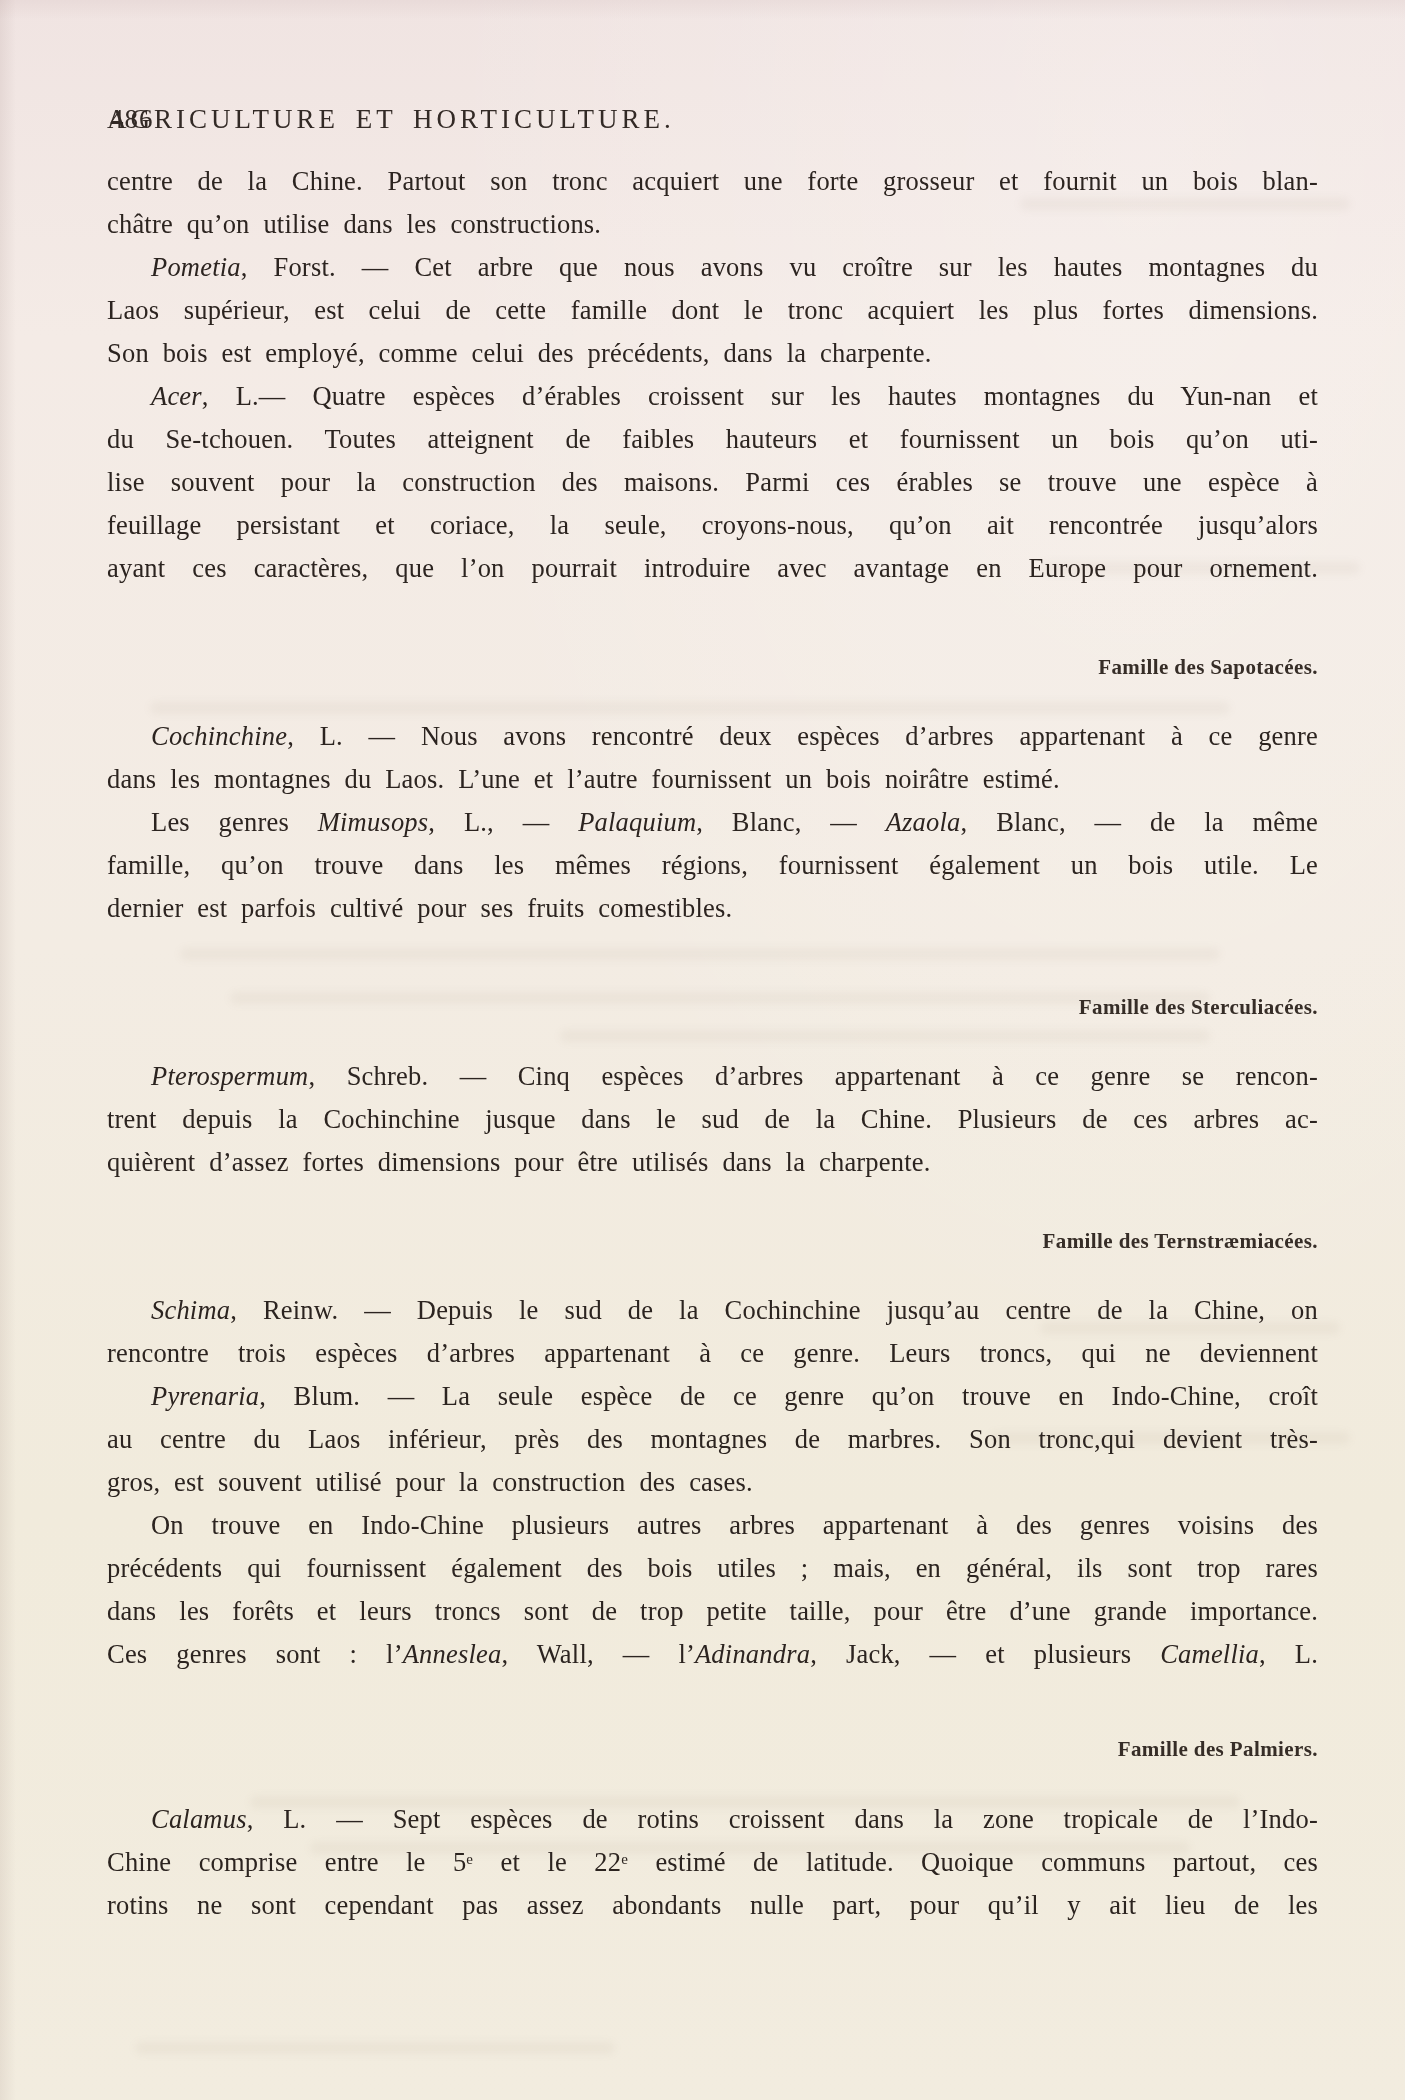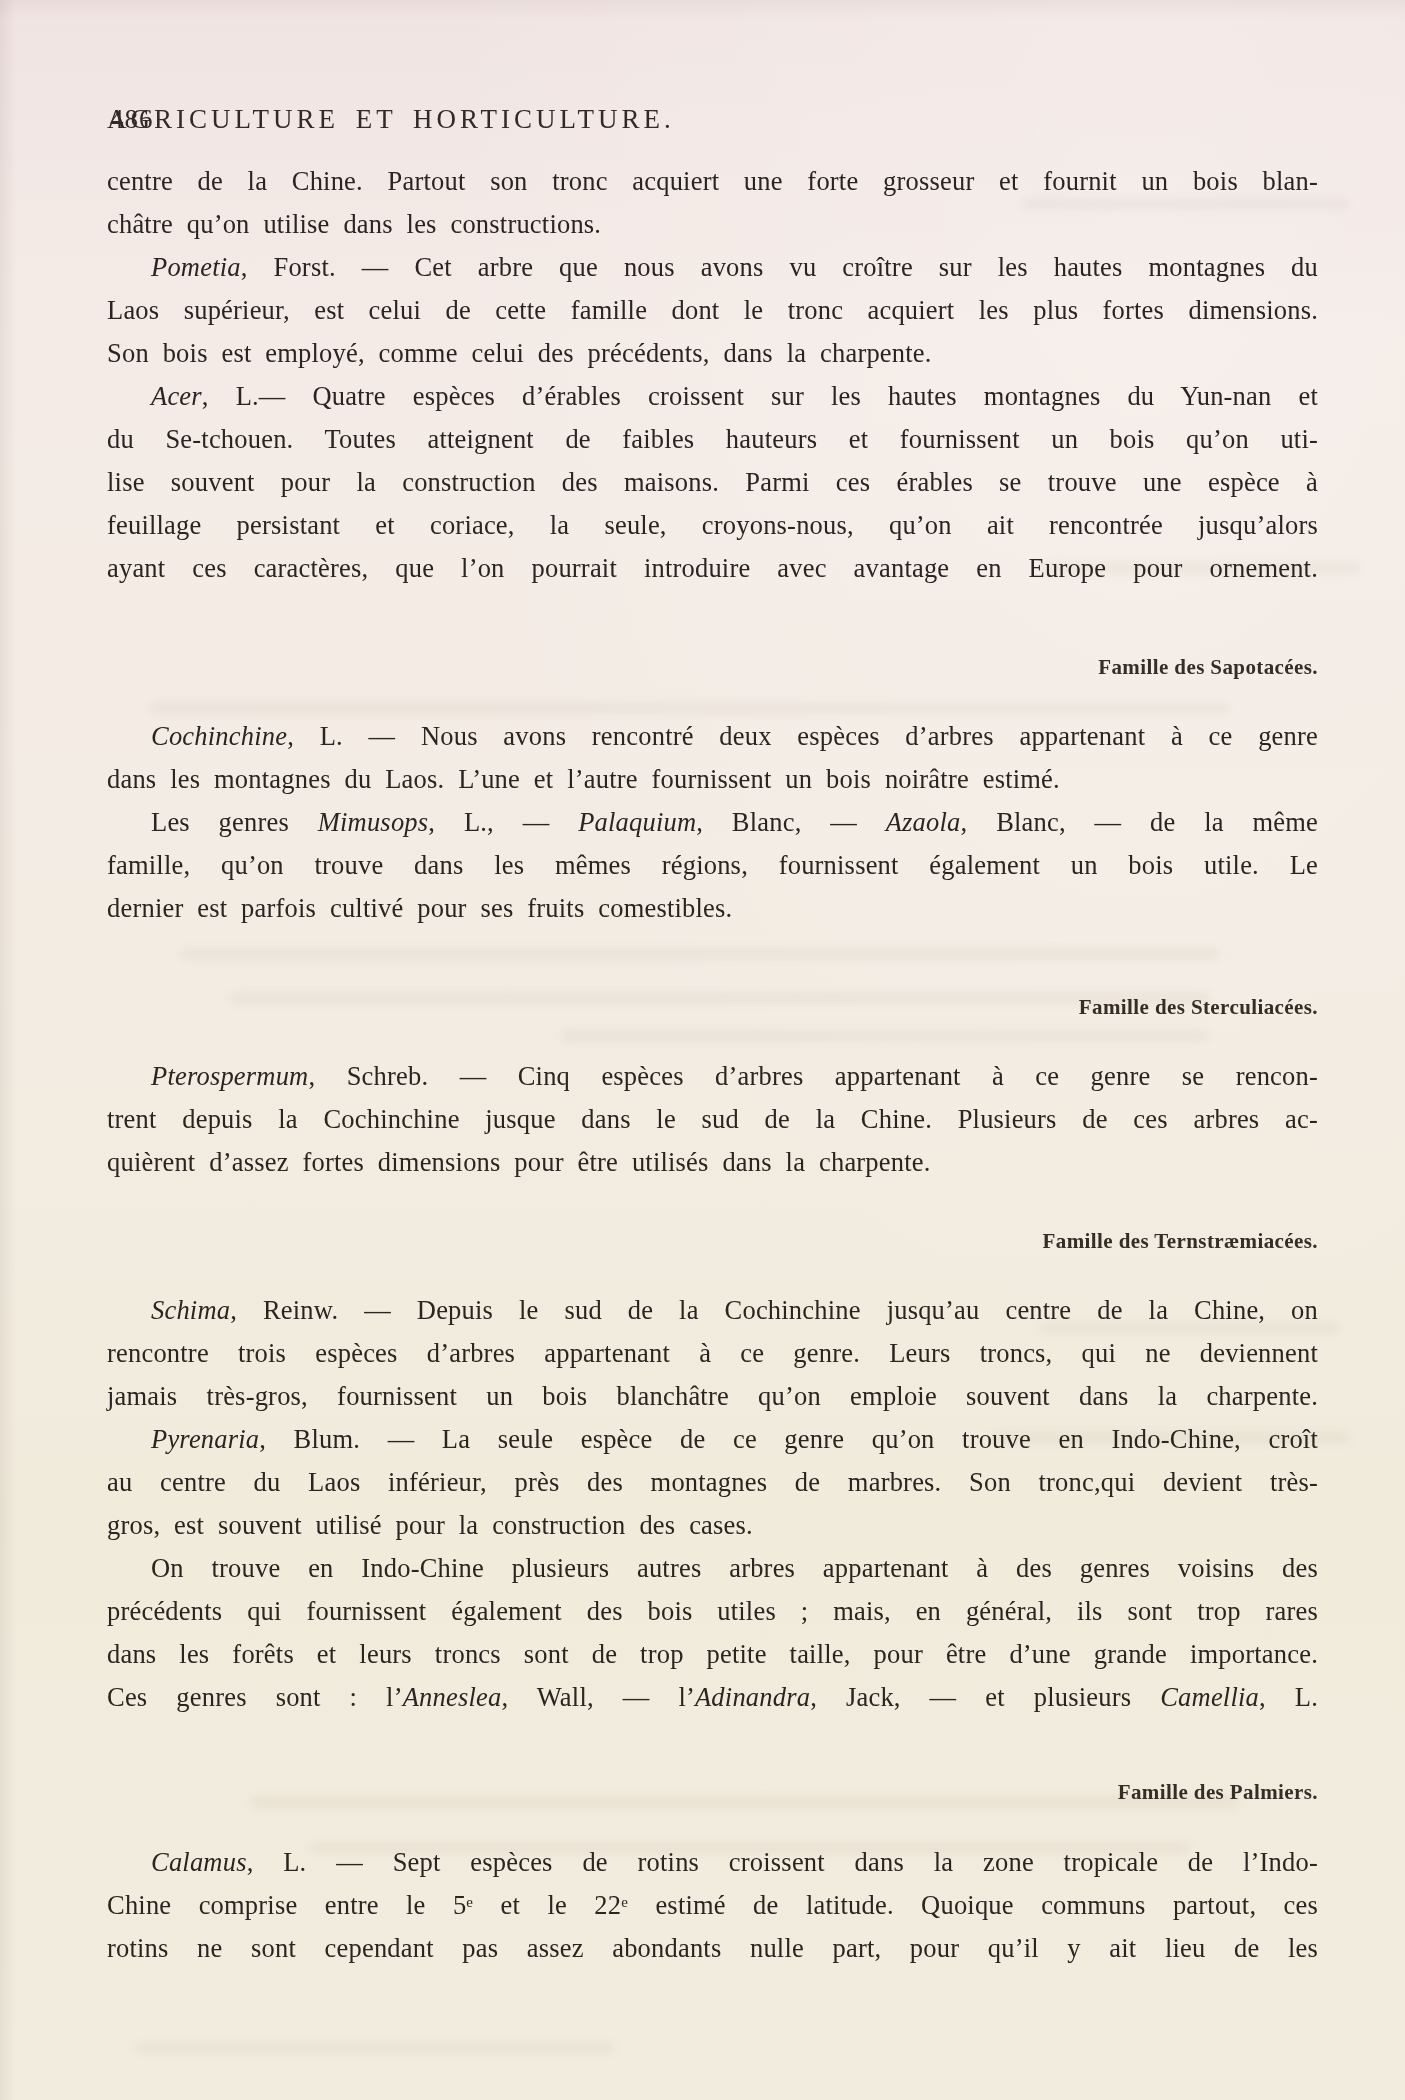--- a/index.html
+++ b/index.html
@@ -100,21 +100,20 @@
       <div class="line indent"><span>Les genres </span><span class="it">Mimusops</span><span>, L., — </span><span class="it">Palaquium</span><span>, Blanc, — </span><span class="it">Azaola</span><span>, Blanc, — de la même</span></div>
       <div class="line"><span>famille, qu’on trouve dans les mêmes régions, fournissent également un bois utile. Le</span></div>
       <div class="line last"><span>dernier est parfois cultivé pour ses fruits comestibles.</span></div>
       <h3 class="family-heading">Famille des Sterculiacées.</h3>
       <div class="line indent"><span class="it">Pterospermum</span><span>, Schreb. — Cinq espèces d’arbres appartenant à ce genre se rencon-</span></div>
       <div class="line"><span>trent depuis la Cochinchine jusque dans le sud de la Chine. Plusieurs de ces arbres ac-</span></div>
       <div class="line last"><span>quièrent d’assez fortes dimensions pour être utilisés dans la charpente.</span></div>
       <h3 class="family-heading">Famille des Ternstræmiacées.</h3>
       <div class="line indent"><span class="it">Schima</span><span>, Reinw. — Depuis le sud de la Cochinchine jusqu’au centre de la Chine, on</span></div>
       <div class="line"><span>rencontre trois espèces d’arbres appartenant à ce genre. Leurs troncs, qui ne deviennent</span></div>
-      <div class="line"><span>jamais très-gros, fournissent un bois blanchâtre qu’on emploie souvent dans la charpente.</span></div>
       <div class="line indent"><span class="it">Pyrenaria</span><span>, Blum. — La seule espèce de ce genre qu’on trouve en Indo-Chine, croît</span></div>
       <div class="line"><span>au centre du Laos inférieur, près des montagnes de marbres. Son tronc,qui devient très-</span></div>
       <div class="line last"><span>gros, est souvent utilisé pour la construction des cases.</span></div>
       <div class="line indent"><span>On trouve en Indo-Chine plusieurs autres arbres appartenant à des genres voisins des</span></div>
       <div class="line"><span>précédents qui fournissent également des bois utiles ; mais, en général, ils sont trop rares</span></div>
       <div class="line"><span>dans les forêts et leurs troncs sont de trop petite taille, pour être d’une grande importance.</span></div>
       <div class="line"><span>Ces genres sont : l’</span><span class="it">Anneslea</span><span>, Wall, — l’</span><span class="it">Adinandra</span><span>, Jack, — et plusieurs </span><span class="it">Camellia</span><span>, L.</span></div>
       <h3 class="family-heading">Famille des Palmiers.</h3>
       <div class="line indent"><span class="it">Calamus</span><span>, L. — Sept espèces de rotins croissent dans la zone tropicale de l’Indo-</span></div>
       <div class="line"><span>Chine comprise entre le 5</span><sup>e</sup><span> et le 22</span><sup>e</sup><span> estimé de latitude. Quoique communs partout, ces</span></div>

